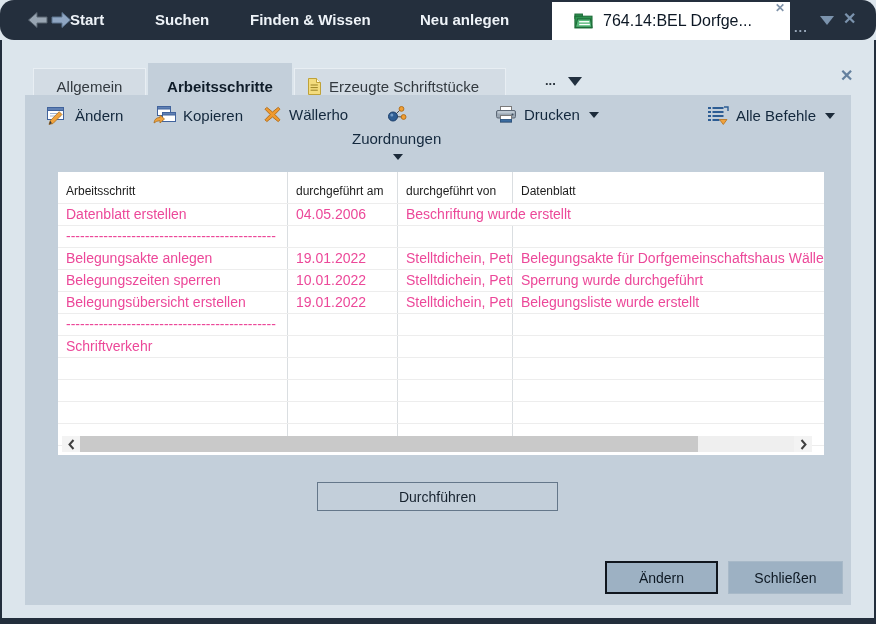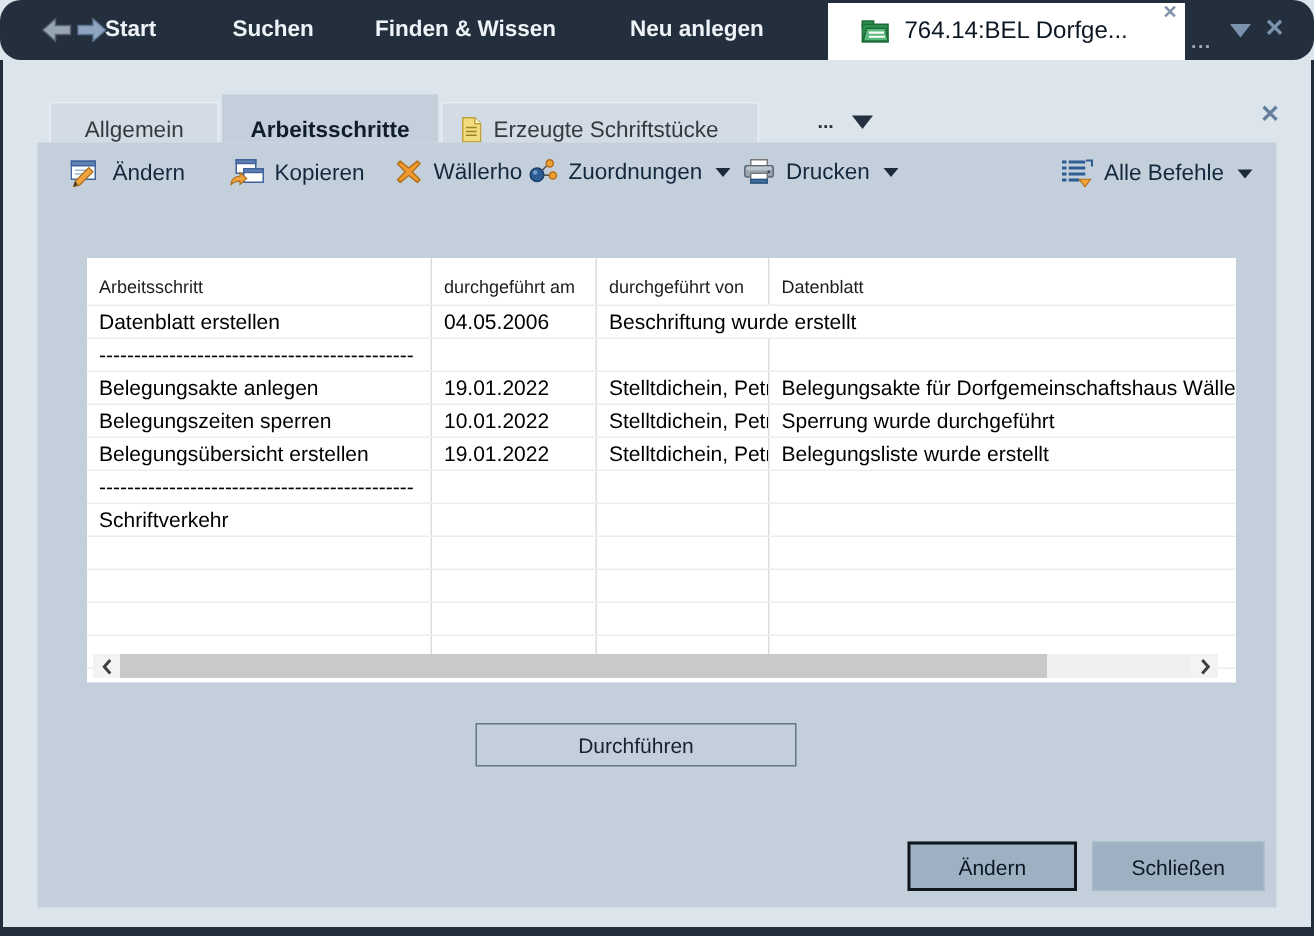--- a/index.html
+++ b/index.html
@@ -39,42 +39,42 @@
   .tab-erzeugte{left:292px;top:28px;width:212px;height:27px;gap:8px;justify-content:flex-start;padding-left:12px;}
   .tabs-more{position:absolute;left:543px;top:33px;color:#2a333c;font-weight:700;font-size:13px;}
   .tabs-caret{position:absolute;left:566px;top:37px;width:0;height:0;
     border-left:7px solid transparent;border-right:7px solid transparent;border-top:9px solid #22303f;}
   .subtab-close{position:absolute;left:838px;top:26px;color:#64809e;font-size:16px;font-weight:700;cursor:default;}
 
   
   .panel{position:absolute;left:23px;top:55px;width:826px;height:510px;background:#c3cfda;}
   .tool{position:absolute;top:11px;display:flex;align-items:center;gap:7px;font-size:15px;color:#13283d;cursor:default;white-space:nowrap;}
   .t-aendern{left:22px;} .t-kopieren{left:128px;} .t-loeschen{left:238px;}
-  .t-zuordnungen{left:327px;} .t-drucken{left:470px;} .t-allebefehle{right:16px;}
+  .t-zuordnungen{left:327px;flex-direction:column;} .t-drucken{left:470px;} .t-allebefehle{right:16px;}
   .caret{width:0;height:0;border-left:5px solid transparent;border-right:5px solid transparent;
     border-top:6px solid #1c2b3a;display:inline-block;margin-left:2px;}
 
   
   .table{position:absolute;left:33px;top:77px;width:766px;height:283px;background:#ffffff;}
   .thead{display:flex;height:31px;border-bottom:1px solid #ededed;}
   .th{box-sizing:border-box;padding:0 0 5px 8px;font-size:12px;color:#1c1c1c;
     border-right:1px solid #dadee1;display:flex;align-items:flex-end;white-space:nowrap;overflow:hidden;}
   .tr{display:flex;height:21px;border-bottom:1px solid #ededed;}
-  .td{box-sizing:border-box;padding:2px 16px 0 8px;font-size:14px;color:#000000;
+  .td{box-sizing:border-box;padding:2px 16px 0 8px;font-size:14px;color:#ec4899;
     border-right:1px solid #dadee1;white-space:nowrap;overflow:hidden;}
   .c0{width:230px;} .c1{width:110px;} .c2{width:115px;} .c3{width:311px;border-right:none;}
 
   
   .hscroll{position:absolute;left:4px;top:264px;width:750px;height:16px;background:#efefef;}
   .hs-btn{position:absolute;top:0;width:18px;height:16px;background:#f3f3f3;display:flex;align-items:center;justify-content:center;cursor:default;}
   .hs-left{left:0;} .hs-right{right:0;}
   .hs-thumb{position:absolute;left:18px;top:0;width:618px;height:16px;background:#c9c9c9;cursor:default;}
 
   
-  .durchfuehren{position:absolute;left:292px;top:387px;width:214px;height:29px;background:transparent;
+  .durchfuehren{position:absolute;left:292px;top:387px;width:241px;height:29px;background:transparent;
     border:1px solid #64778a;font-size:14px;color:#16222e;font-family:"Liberation Sans",sans-serif;}
   .btn-aendern{position:absolute;left:580px;top:466px;width:113px;height:33px;background:#9db1c3;
     border:2px solid #10161e;font-size:14px;color:#0d1823;font-family:"Liberation Sans",sans-serif;}
   .btn-schliessen{position:absolute;left:703px;top:466px;width:115px;height:33px;background:#9db1c3;
     border:1px solid #a8b9c8;font-size:14px;color:#0d1823;font-family:"Liberation Sans",sans-serif;}
 </style>
 </head>
 <body>
 
 <div class="topbar">

